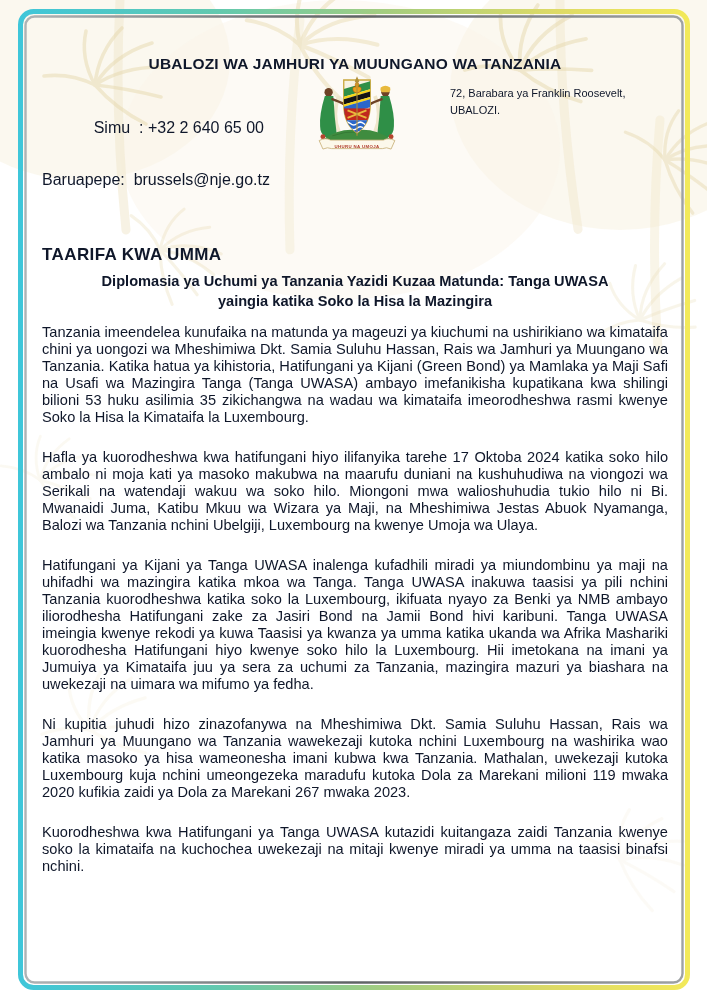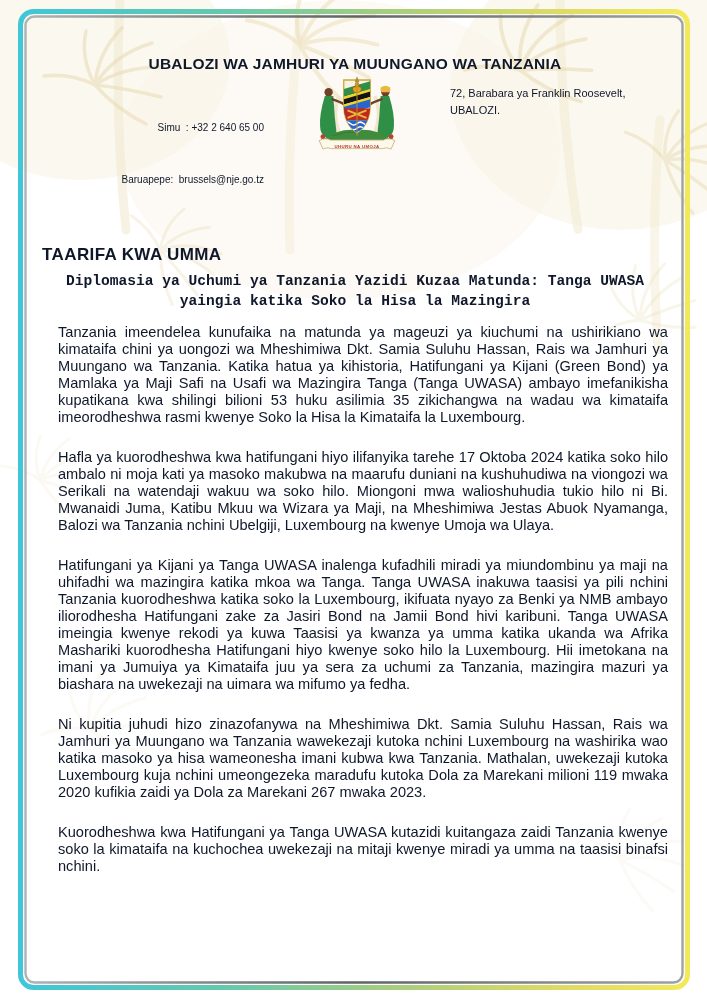--- a/index.html
+++ b/index.html
@@ -26,21 +26,21 @@
   }
   .header-row{
     margin-top:0px;
     display:flex;
     align-items:flex-start;
   }
   .contact{
     width:222px;
     margin-top:9px;
     text-align:right;
-    font-size:10px;
+    font-size:16px;
     line-height:17.4px;
     white-space:pre;
   }
   .emblem-wrap{
     flex:1;
     display:flex;
     justify-content:center;
   }
   .address{
     width:218px;
@@ -56,25 +56,24 @@
     font-size:17px;
     letter-spacing:.4px;
     line-height:22px;
   }
   .doc-subtitle{
     margin-top:5px;
     text-align:center;
     font-weight:bold;
     font-size:14.6px;
     line-height:20px;
-    font-family:Liberation Mono, monospace;
   }
   .bodytext{margin-top:13px;}
   .bodytext p{
-    margin:0 0 23px 16px;
+    margin:0 0 23px 0;
     font-size:14.6px;
     line-height:17px;
     text-align:justify;
   }
 </style>
 </head>
 <body>
 
 <div class="page">
 

